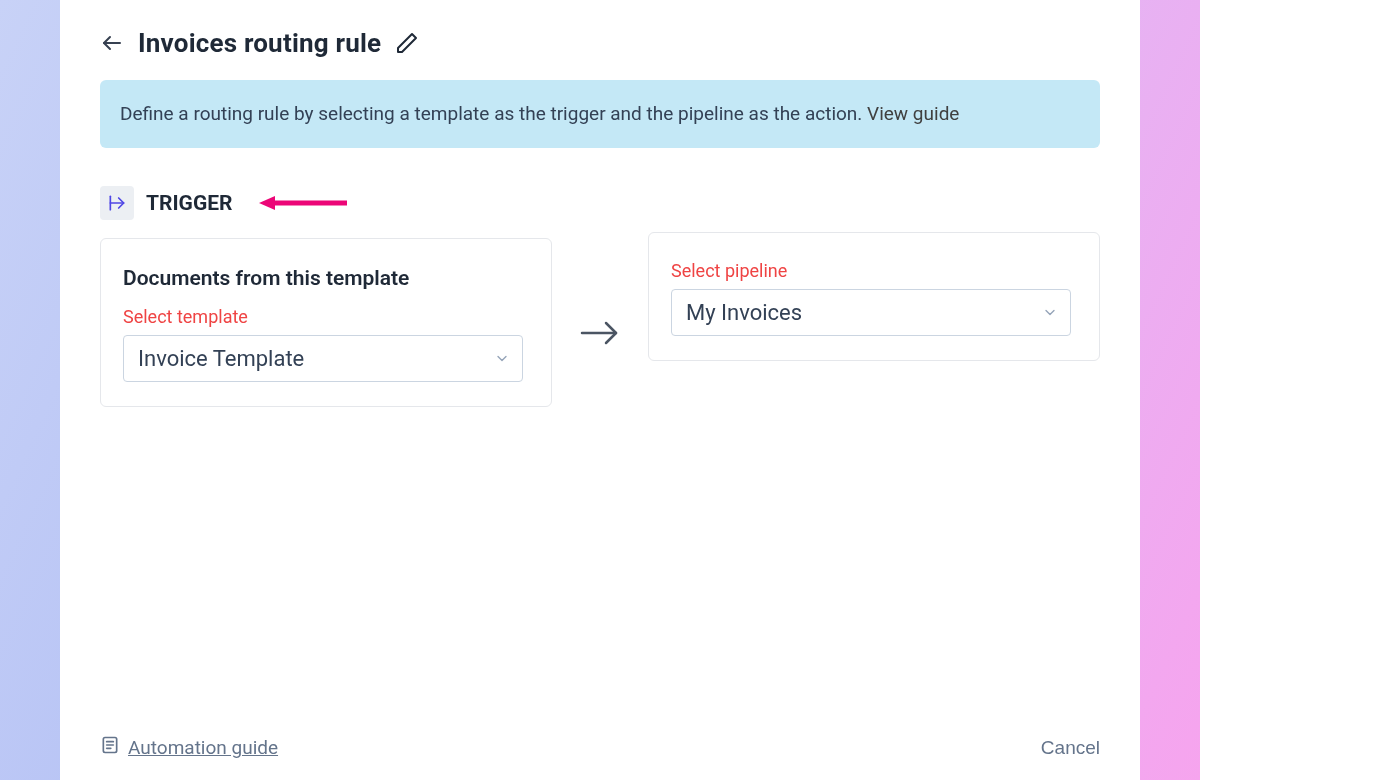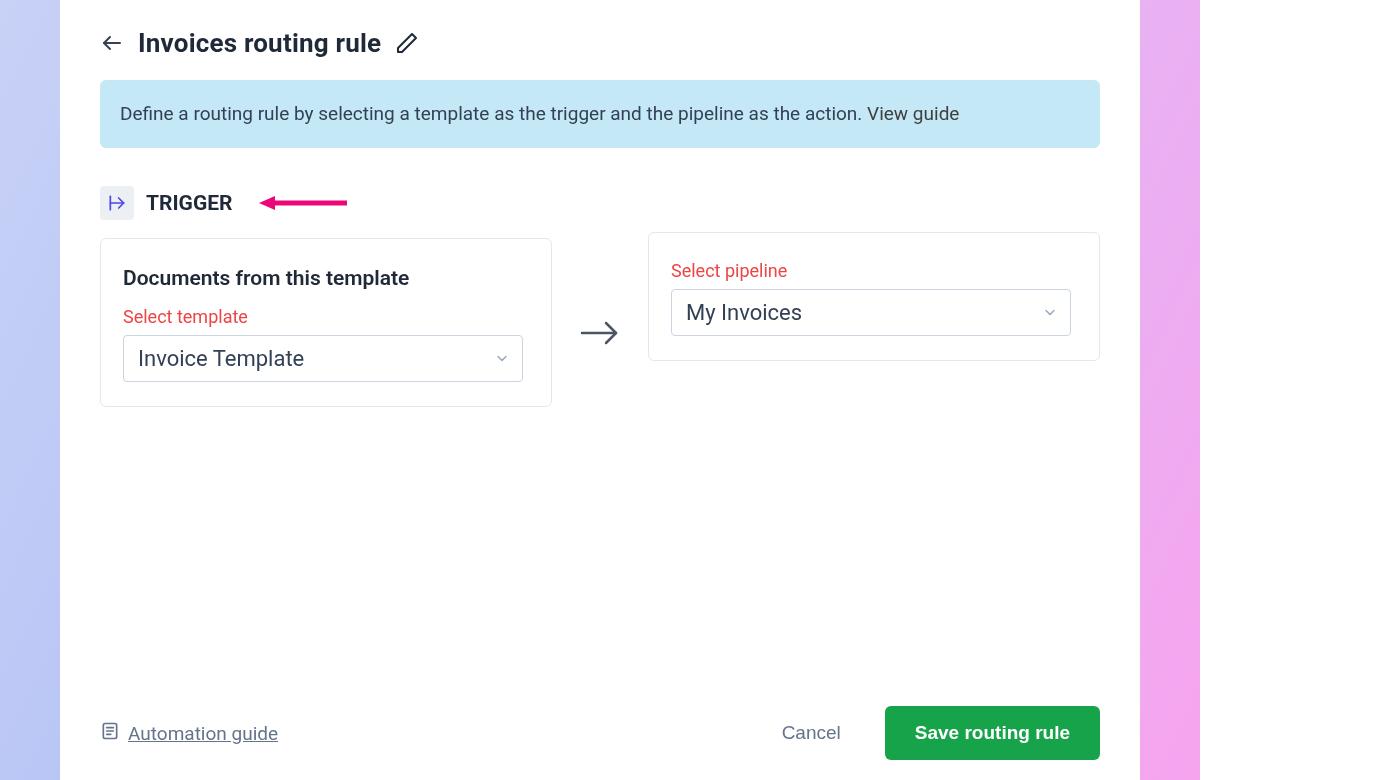--- a/index.html
+++ b/index.html
@@ -155,18 +155,17 @@
               <rect x="4" y="3" width="16" height="18" rx="2"></rect>
               <line x1="8" y1="8" x2="16" y2="8"></line>
               <line x1="8" y1="12" x2="16" y2="12"></line>
               <line x1="8" y1="16" x2="13" y2="16"></line>
             </svg>
         </span>
         <span>Automation guide</span>
       </div>
       <div class="footer-actions">
         <button class="cancel-btn">Cancel</button>
-        <button class="save-btn">Save routing rule</button>
       </div>
     </div>
 
   </div>
 </div>
 
 </body></html>

